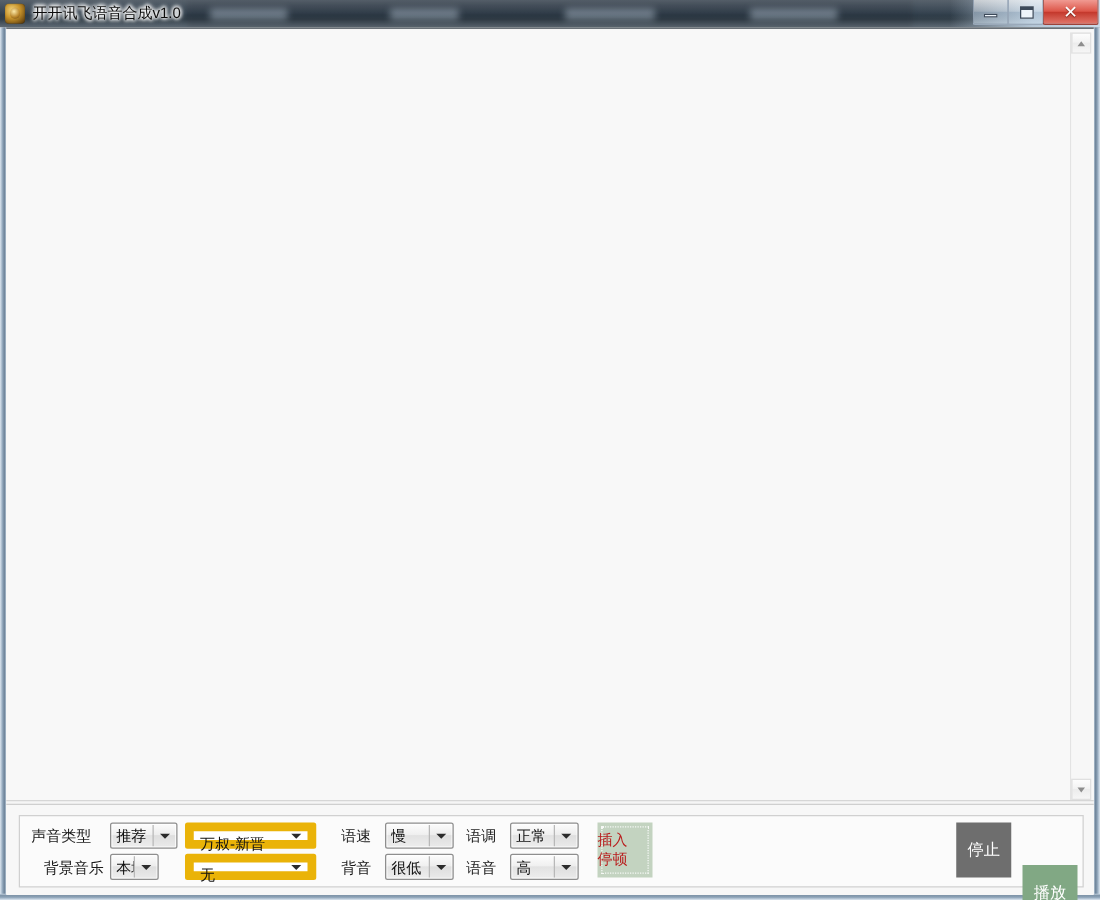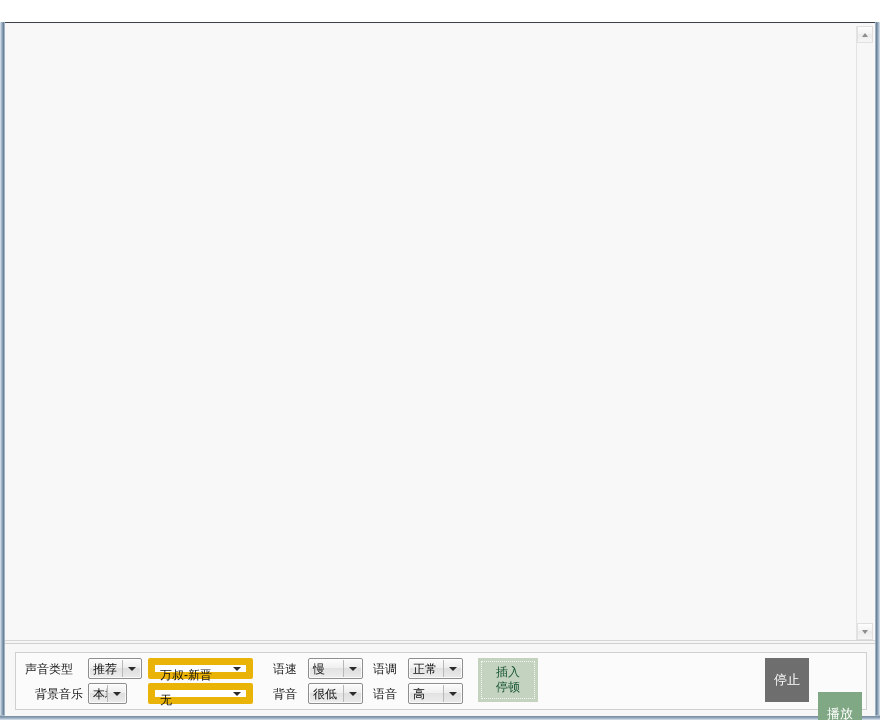--- a/index.html
+++ b/index.html
@@ -260,28 +260,28 @@
   }
   .combo-white .carrow-box {
     position: absolute; right: 1px; top: 1px; bottom: 1px; width: 17px;
     background: #ffffff;
   }
 
   
   .btn-pause {
     position: absolute;
     left: 478px; top: 658px;
-    width: 60px; height: 44px;
+    width: 44px; height: 44px;
     background: #c3d3c0;
     border: none;
     box-sizing: border-box;
-    color: #14532d;
+    color: #b91c1c;
     font-size: 12px;
     line-height: 15px;
-    text-align: center;
+    text-align: left;
     padding-top: 7px;
   }
   .btn-pause .focus-ring {
     position: absolute; left: 3px; top: 3px; right: 3px; bottom: 3px;
     border: 1px dotted rgba(255,255,255,0.85);
   }
   .btn-pause .ptxt { position: relative; }
 
   .btn-stop, .btn-play {
     position: absolute;
@@ -297,20 +297,44 @@
   }
   .btn-stop { left: 765px; background: #6e6e6e; }
   .btn-play { left: 818px; background: #81a884; margin-top: 34px; }
 
 </style>
 </head>
 <body>
 
 <div class="window">
 
+  <div class="titlebar">
+    <div class="ghost-band"></div>
+    <div class="ghost g1"></div>
+    <div class="ghost g2"></div>
+    <div class="ghost g3"></div>
+    <div class="ghost g4"></div>
+    <div class="glass-sheen"></div>
+    <div class="glass-right"></div>
+
+    <div class="app-icon"></div>
+    <div class="title-text">开开讯飞语音合成v1.0</div>
+
+    <div class="wbtns">
+      <div class="wbtn">
+        <span class="min-glyph"></span>
+      </div>
+      <div class="wbtn">
+        <span class="max-glyph"></span>
+      </div>
+      <div class="wbtn close">
+        <span class="close-glyph">✕</span>
+      </div>
+    </div>
+  </div>
 
   <div class="frame-left"></div>
   <div class="frame-right"></div>
   <div class="frame-bottom"></div>
 
   <div class="client">
 
     <div class="editor-wrap">
       <textarea class="editor" placeholder="" style=""></textarea>
 

